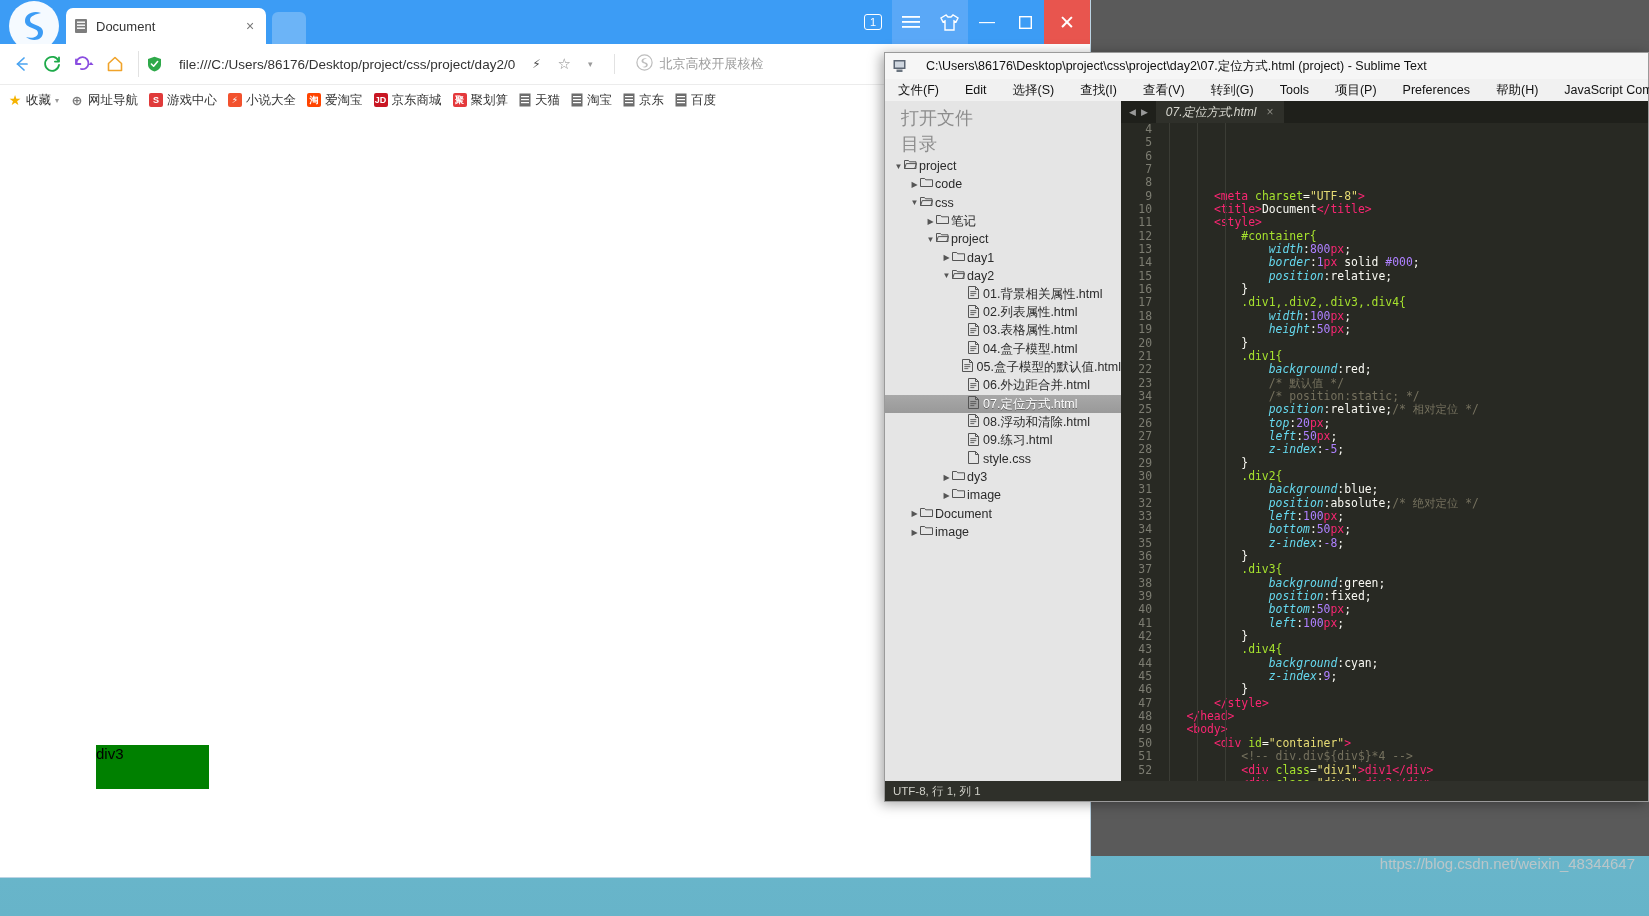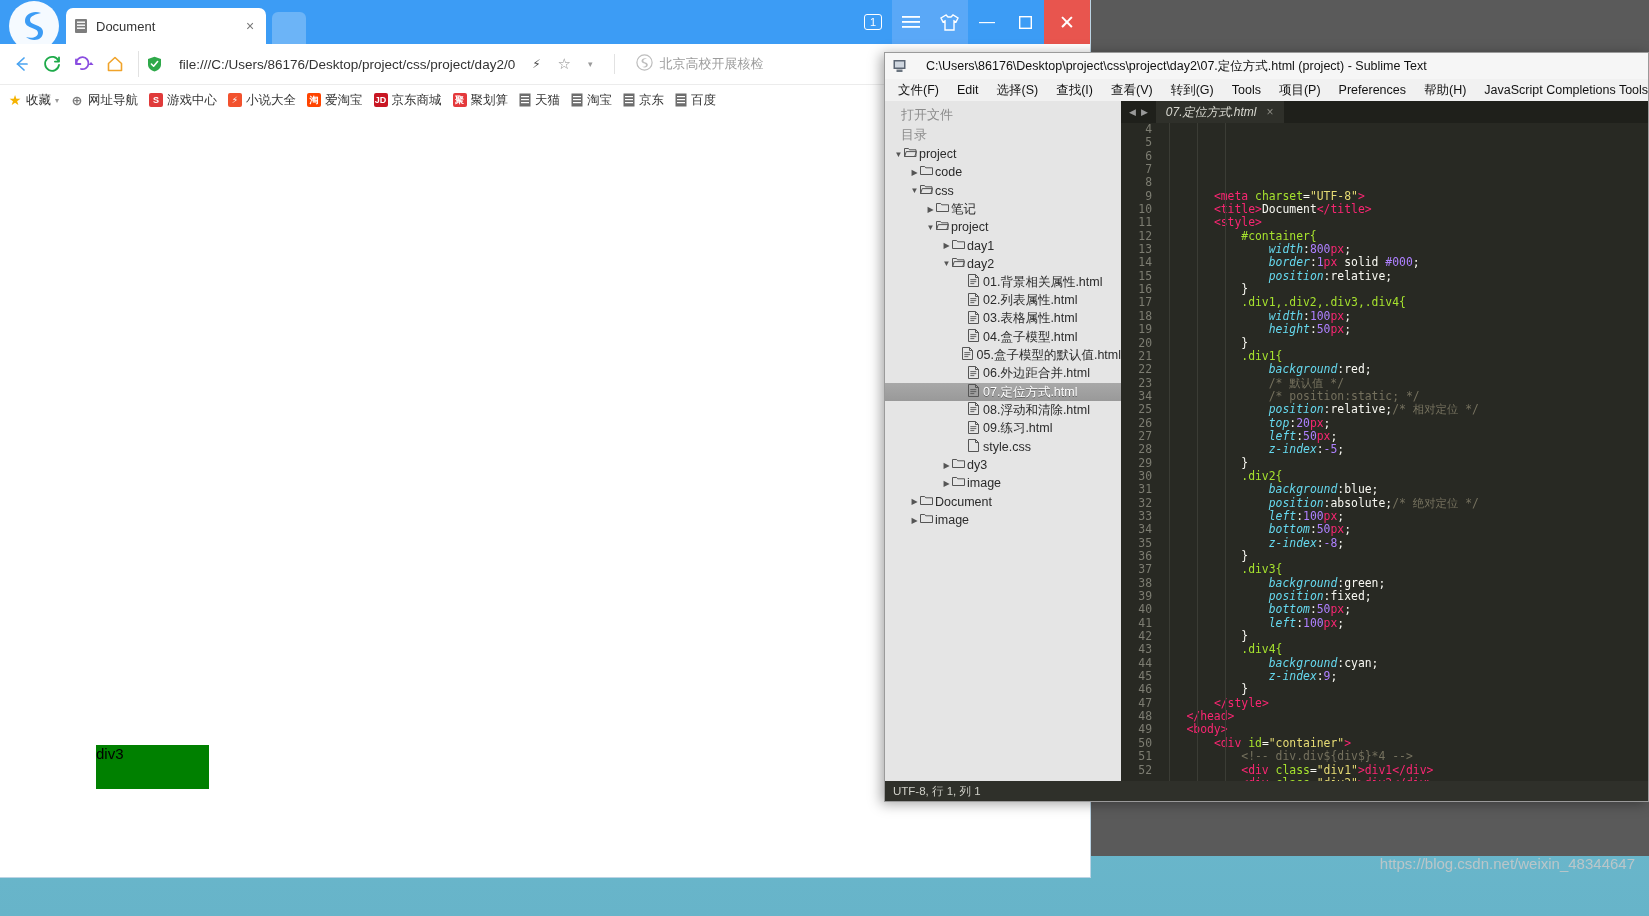--- a/index.html
+++ b/index.html
@@ -56,25 +56,25 @@
   #div1{background:red;left:50px;top:20px;z-index:1;}
   #div2{background:blue;left:100px;bottom:50px;z-index:0;}
   #div4{background:cyan;left:0px;top:50px;z-index:3;}
   #div3{position:absolute;background:green;left:96px;bottom:88px;width:113px;height:44px;font-size:15px;color:#000;}
 
   
   #sublime{position:absolute;left:884px;top:52px;width:765px;height:750px;background:#f1f1f1;
            border:1px solid #9a9a9a;box-shadow:-3px 2px 12px rgba(0,0,0,.35);box-sizing:border-box;}
   .s-title{height:26px;display:flex;align-items:center;gap:20px;padding:0 8px;font-size:12.5px;color:#111;background:#f6f6f6;}
   .s-title-ico{width:13px;height:14px;flex:0 0 auto;}
-  .s-menu{height:22px;display:flex;align-items:center;gap:4px;padding:0 6px;font-size:12.5px;color:#111;background:#f1f1f1;}
+  .s-menu{height:22px;display:flex;align-items:center;gap:12px;padding:0 6px;font-size:12.5px;color:#111;background:#f1f1f1;}
   .s-menu span{padding:2px 7px;white-space:nowrap;}
   .s-body{position:absolute;left:0;right:0;top:48px;bottom:20px;display:flex;}
   .s-sidebar{width:236px;background:#e5e5e5;padding-top:4px;overflow:hidden;flex:0 0 auto;}
-  .s-head{font-size:13px;color:#8c8c8c;padding:1px 0 1px 16px;}
+  .s-head{font-size:18px;color:#8c8c8c;padding:1px 0 1px 16px;}
   .s-row{display:flex;align-items:center;font-size:12.5px;color:#2b2b2b;height:18.3px;white-space:nowrap;}
   .s-row.sel{background:linear-gradient(180deg,#a8a8a8,#999999);color:#fff;text-shadow:0 1px 0 rgba(0,0,0,.4);}
   .s-arrow{width:11px;flex:0 0 auto;font-size:8px;color:#555;text-align:center;}
   .s-fold{width:15px;flex:0 0 auto;}
   .s-fileico{width:15px;flex:0 0 auto;}
   .s-editor{flex:1;background:#282923;position:relative;overflow:hidden;}
   .s-tabbar{height:22px;background:#1f201b;display:flex;align-items:stretch;}
   .s-navarrows{display:flex;align-items:center;gap:5px;padding:0 8px;color:#9a9a9a;font-size:9px;}
   .s-tab{background:#2f302a;display:flex;align-items:center;gap:10px;padding:0 10px;font-size:12px;color:#d8d8d0;font-style:italic;}
   .s-tab .x{color:#8a8a82;font-style:normal;font-size:12px;}

